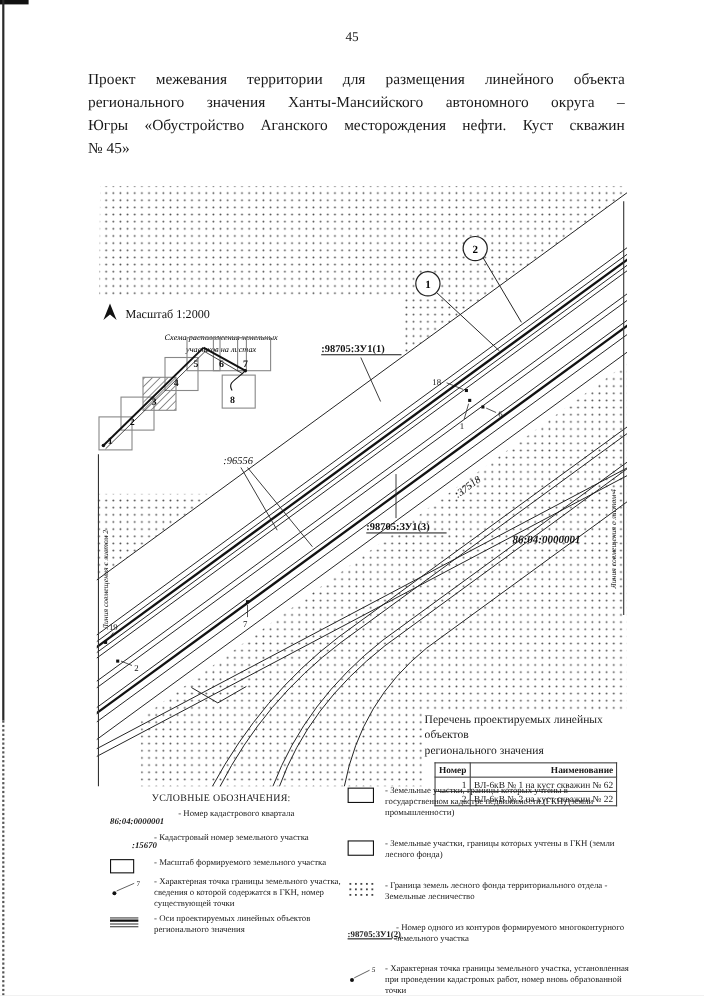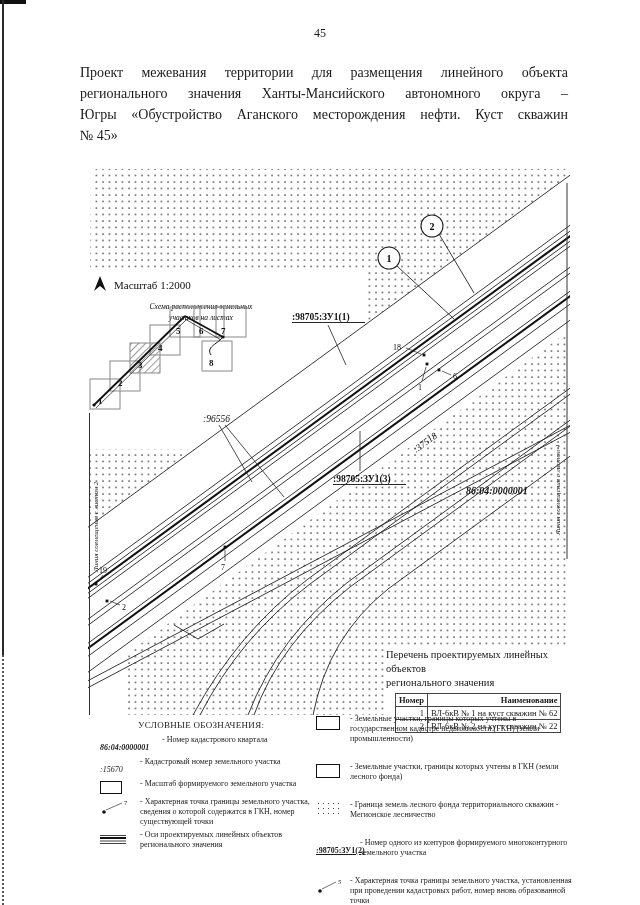--- a/index.html
+++ b/index.html
@@ -35,21 +35,21 @@
   
   .legend-heading{position:absolute;left:100px;top:720px;font-size:9px;letter-spacing:.3px;margin-left:38px;}
   .legend-col{position:absolute;display:flex;flex-direction:column;}
   .legend-col.left{left:100px;top:735px;width:218px;gap:3px;}
   .legend-col.right{left:316px;top:714px;width:258px;gap:18px;}
   .li{display:flex;align-items:flex-start;}
   .li .sym{flex:none;width:40px;position:relative;padding-top:1px;}
   .legend-col.right .li .sym{width:34px;}
   .li .txt{flex:1;font-size:8px;line-height:10px;}
   .samp{font-size:8px;font-style:italic;font-weight:bold;white-space:nowrap;}
-  .samp.plain{font-weight:normal;}
+  .samp.plain{font-weight:bold;margin-left:20px;}
   .samp.und{font-style:normal;text-decoration:underline;}
   .rect-sym{width:20px;height:11px;border:1.2px solid #111;background:#fff;margin-top:1px;}
   .rect-sym.b2{width:22px;height:12px;border-width:1.1px;}
   .dots-sym{width:24px;height:15px;
     background-image:radial-gradient(#444 0.8px, transparent 1px);
     background-size:5px 5px;}
   .empty-sym{width:20px;height:10px;}
 </style>
 </head>
 <body>
@@ -282,21 +282,21 @@
     <div class="li">
       <div class="sym">
           <div class="rect-sym b2"></div>
         </div>
       <div class="txt">- Земельные участки, границы которых учтены в ГКН (земли лесного фонда)</div>
     </div>
     <div class="li">
       <div class="sym">
           <div class="dots-sym"></div>
         </div>
-      <div class="txt">- Граница земель лесного фонда территориального скважин - Мегионское лесничество</div>
+      <div class="txt">- Граница земель лесного фонда территориального отдела - Земельные лесничество</div>
     </div>
     <div class="li">
       <div class="sym" style="width:44px"><span class="samp und">:98705:ЗУ1(2)</span></div>
       <div class="txt">- Номер одного из контуров формируемого многоконтурного земельного участка</div>
     </div>
     <div class="li">
       <div class="sym">
         <svg width="34" height="18">
           <circle cx="4" cy="14" r="1.8" fill="#111"></circle>
           <line x1="6" y1="12" x2="20" y2="5" stroke="#333" stroke-width="0.7"></line>

